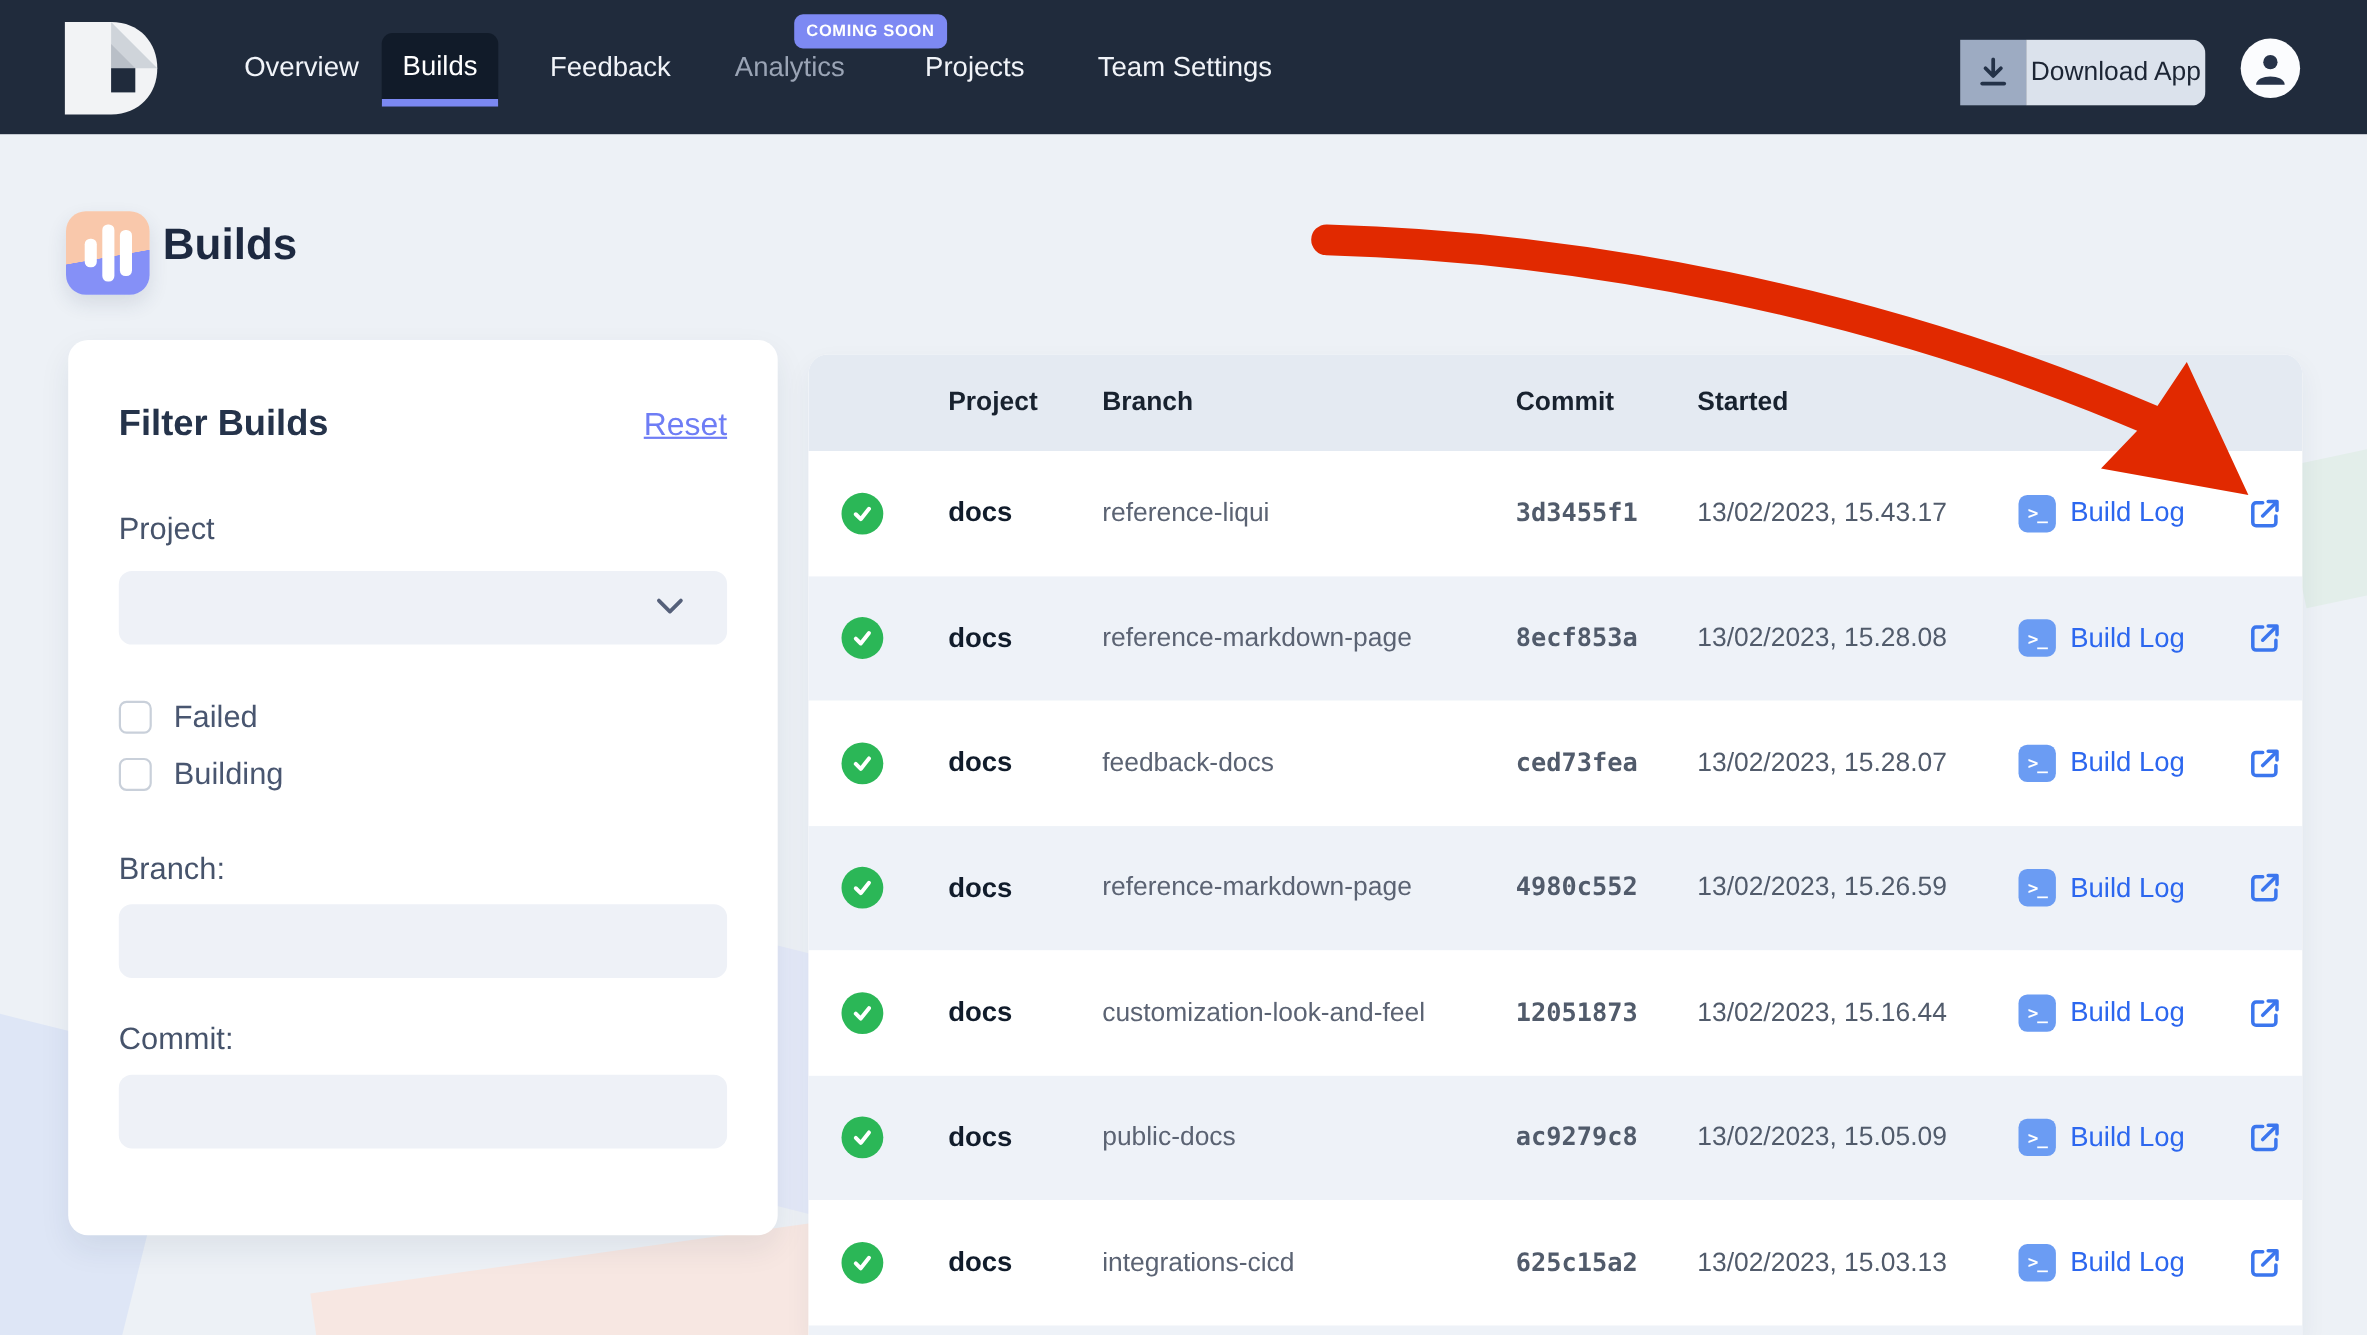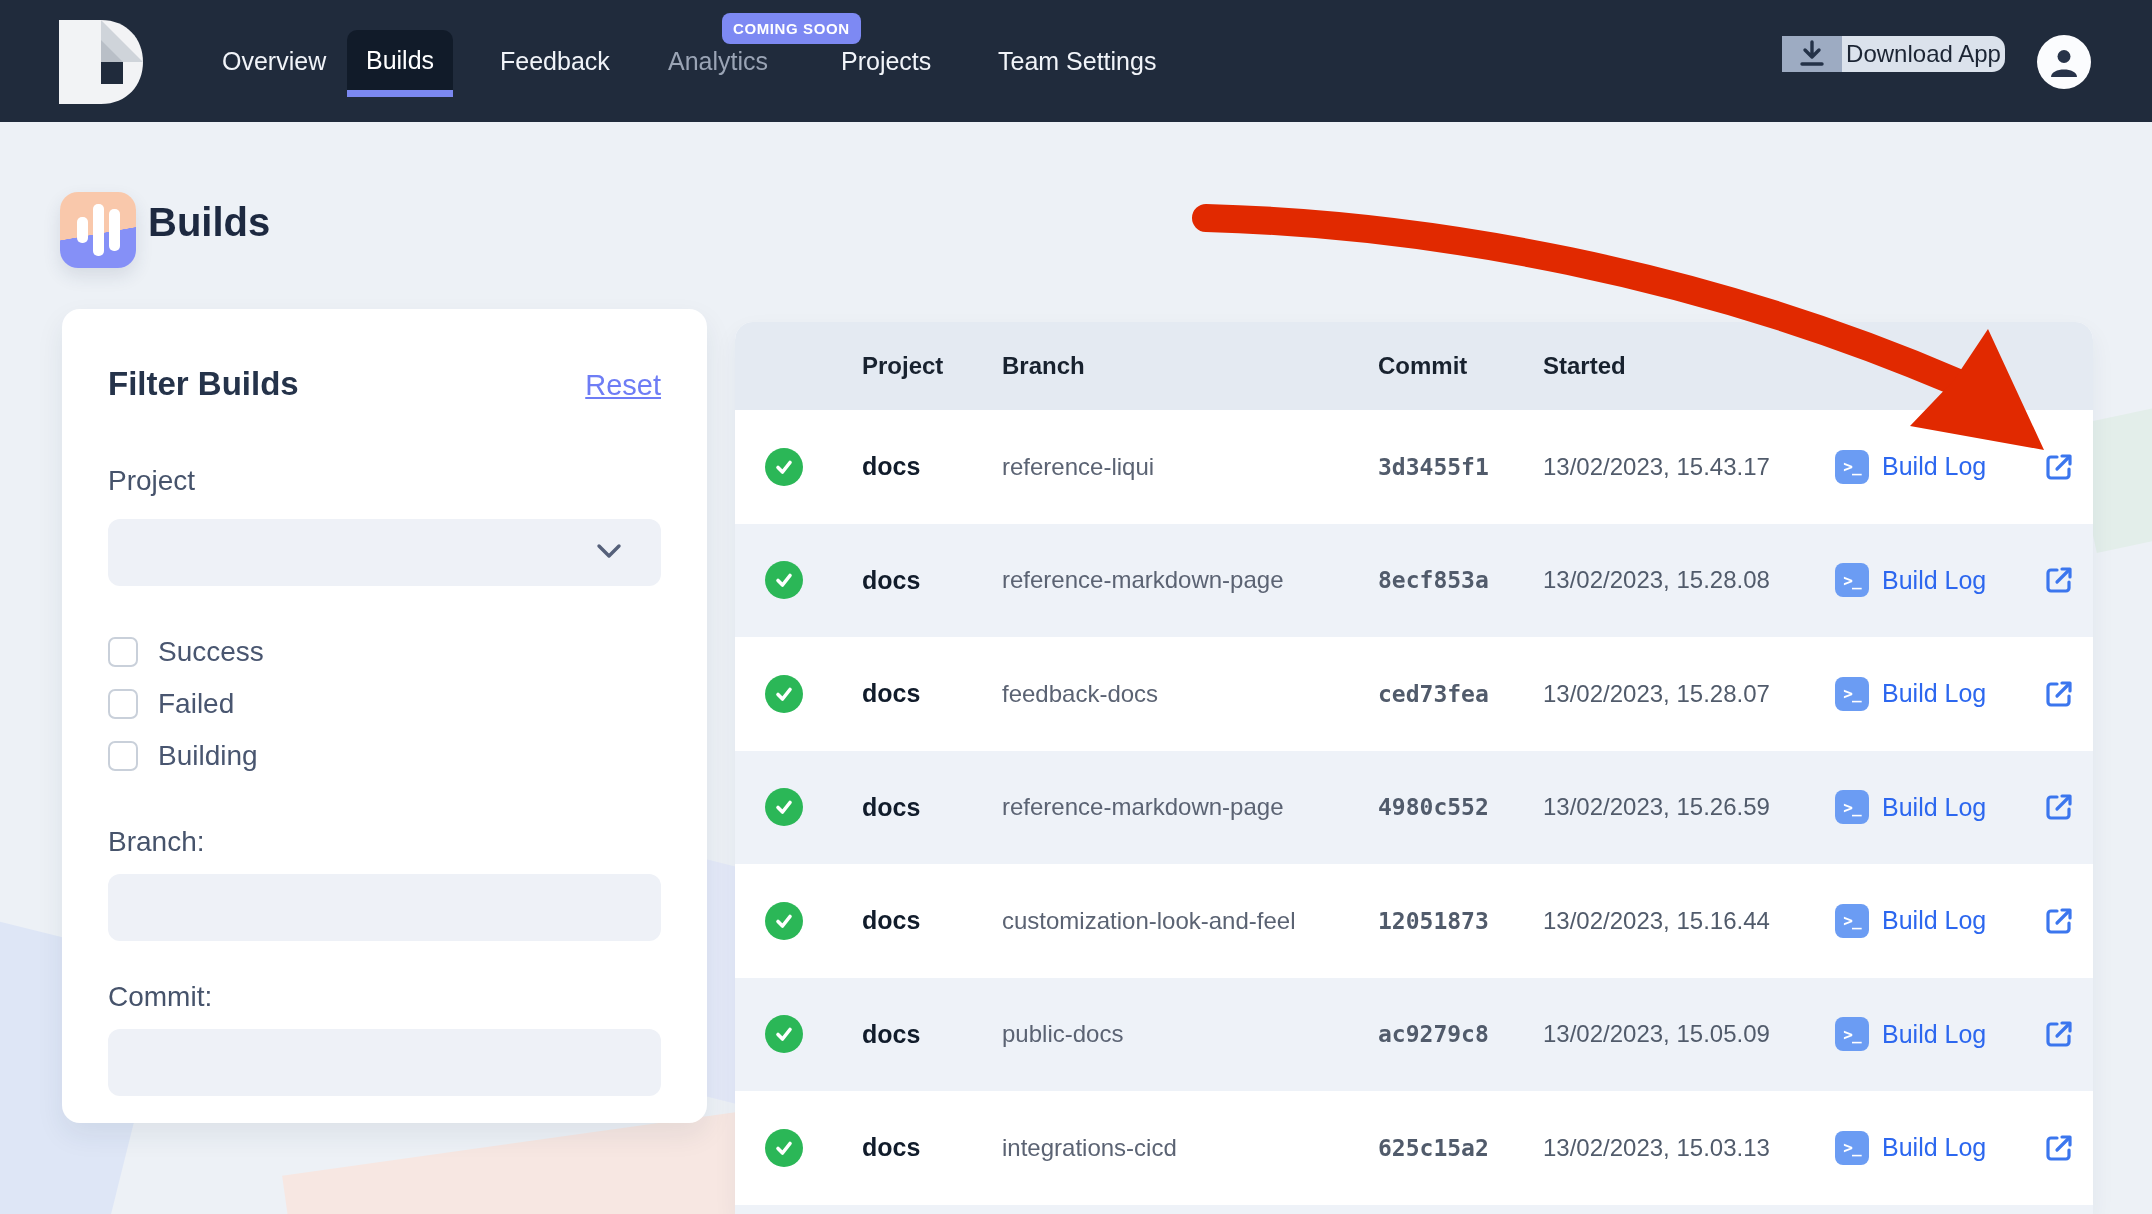--- a/index.html
+++ b/index.html
@@ -20,21 +20,21 @@
   .nav-overview { left:199px;margin-left:23px; }
   .nav-feedback { left:500px; }
   .nav-analytics { left:668px; color:#9aa4b5; }
   .nav-projects { left:841px; }
   .nav-team { left:998px; }
   .nav-tab-active { position:absolute; left:347px; top:30px; width:106px; height:67px; background:#111b29;
     border-radius:10px 10px 0 0; border-bottom:7px solid #7b88f1; display:flex; align-items:center; justify-content:center;
     color:#ffffff; font-size:25px; font-weight:500; cursor:pointer; }
   .coming-soon { position:absolute; left:705px; top:13px; background:#7d89f3; color:#fff; font-size:15px; font-weight:bold;
     letter-spacing:.6px; padding:7px 11px; border-radius:8px;margin-left:17px; }
-  .download-btn { position:absolute; left:1750px; top:36px; width:255px; height:36px; border-radius:13px; overflow:hidden;
+  .download-btn { position:absolute; left:1750px; top:36px; width:255px; height:60px; border-radius:13px; overflow:hidden;
     display:flex; cursor:pointer;padding-left:32px; }
   .dl-ico-seg { width:60px; background:#9dabc2; display:flex; align-items:center; justify-content:center; }
   .dl-txt-seg { flex:1; background:#dbe2ec; display:flex; align-items:center; justify-content:center;
     color:#1c2534; font-size:24px; font-weight:500; }
   .avatar { position:absolute; left:2037px; top:35px; width:54px; height:54px; border-radius:50%; background:#fbfcfe;
     display:flex; align-items:center; justify-content:center; cursor:pointer; }
 
   
   .page-icon { position:absolute; left:60px; top:192px; width:76px; height:76px; border-radius:18px; z-index:2;
     background:linear-gradient(170deg,#f9c8ab 54%, #8590f7 54.5%);
@@ -147,24 +147,20 @@
   <div class="select-box">
     <span></span>
     <svg width="28" height="20" viewBox="0 0 28 20">
       <path d="M4 5 L14 15 L24 5" stroke="#55607a" stroke-width="3.4" fill="none" stroke-linecap="round" stroke-linejoin="round"></path>
     </svg>
   </div>
 
   <div class="check-group">
     <div class="check-row">
       <div class="checkbox"></div>
-      <div class="check-label">Success</div>
-    </div>
-    <div class="check-row">
-      <div class="checkbox"></div>
       <div class="check-label">Failed</div>
     </div>
     <div class="check-row">
       <div class="checkbox"></div>
       <div class="check-label">Building</div>
     </div>
   </div>
 
   <div class="field-label label-branch">Branch:</div>
   <input class="text-input" type="text" value="" style="">

